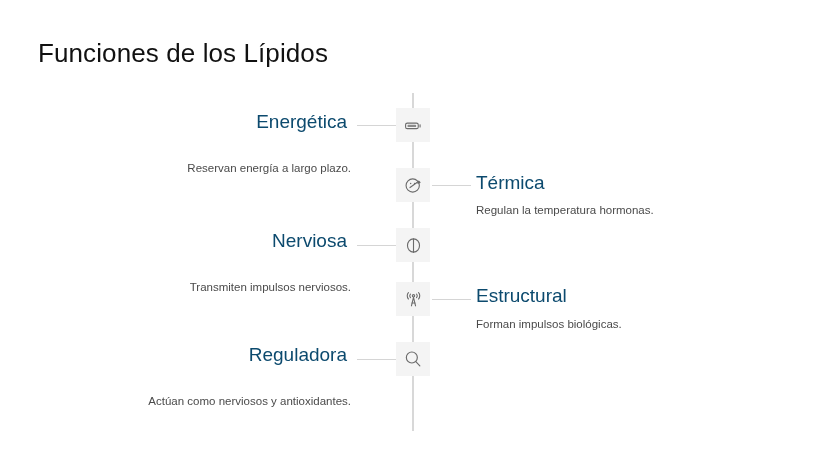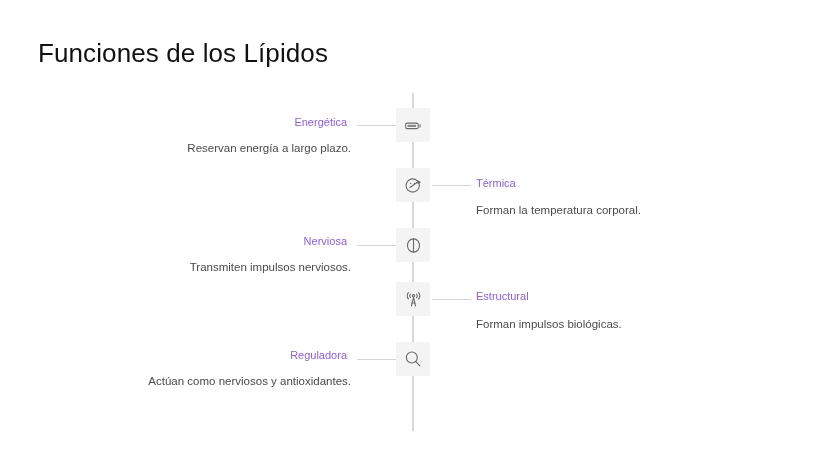--- a/index.html
+++ b/index.html
@@ -64,41 +64,42 @@
   .connector {
     position: absolute;
     height: 1.4px;
     background: #d5d5d5;
   }
   .connector.left  { left: 357px; width: 39px; }
   .connector.right { left: 432px; width: 39px; }
 
   .entry-label {
     position: absolute;
-    font-size: 11px;
-    color: #8b5cf6;
+    font-size: 19px;
+    color: #0c4a6e;
     line-height: 20px;
     white-space: nowrap;
   }
   .entry-desc {
     position: absolute;
     font-size: 11.5px;
     color: #4a4a4a;
     line-height: 16px;
     white-space: nowrap;
   }
 
   
   .side-left .entry-label {
     right: 481px;
     text-align: right;
   }
   .side-left .entry-desc {
     right: 477px;
     text-align: right;
+    margin-top: 20px;
   }
   .side-right .entry-label {
     left: 476px;
     text-align: center;
   }
   .side-right .entry-desc {
     left: 476px;
     text-align: left;
   }
 </style>
@@ -120,21 +121,21 @@
         <rect x="4.4" y="11" width="11" height="3" rx="1.2" fill="#8a8a8a" stroke="none"></rect>
         <line x1="20.3" y1="11.2" x2="20.3" y2="13.8"></line>
       </svg>
     </span>
   </div>
 </div>
 
 <div class="timeline-item side-right" style="top:0">
   <div class="connector right" style="top:185px"></div>
   <div class="entry-label" style="top:173px">Térmica</div>
-  <div class="entry-desc" style="top:202px">Forman la temperatura corporal.</div>
+  <div class="entry-desc" style="top:202px">Regulan la temperatura hormonas.</div>
   <div class="icon-box" style="top:168px">
     <span>
       <svg width="19" height="19" viewBox="0 0 24 24" fill="none" stroke="#6b6b6b" stroke-width="1.4" stroke-linecap="round" stroke-linejoin="round">
         <circle cx="11" cy="12" r="8.4"></circle>
         <path d="M7.6 14.6 L18.6 6.6"></path>
         <path d="M18.6 6.6 l1.6 1.6 -2.6 1.0 z" fill="#6b6b6b"></path>
         <circle cx="8.4" cy="9.4" r="0.9" fill="#6b6b6b" stroke="none"></circle>
         <circle cx="13.4" cy="9.4" r="0.9" fill="#6b6b6b" stroke="none"></circle>
       </svg>
     </span>

